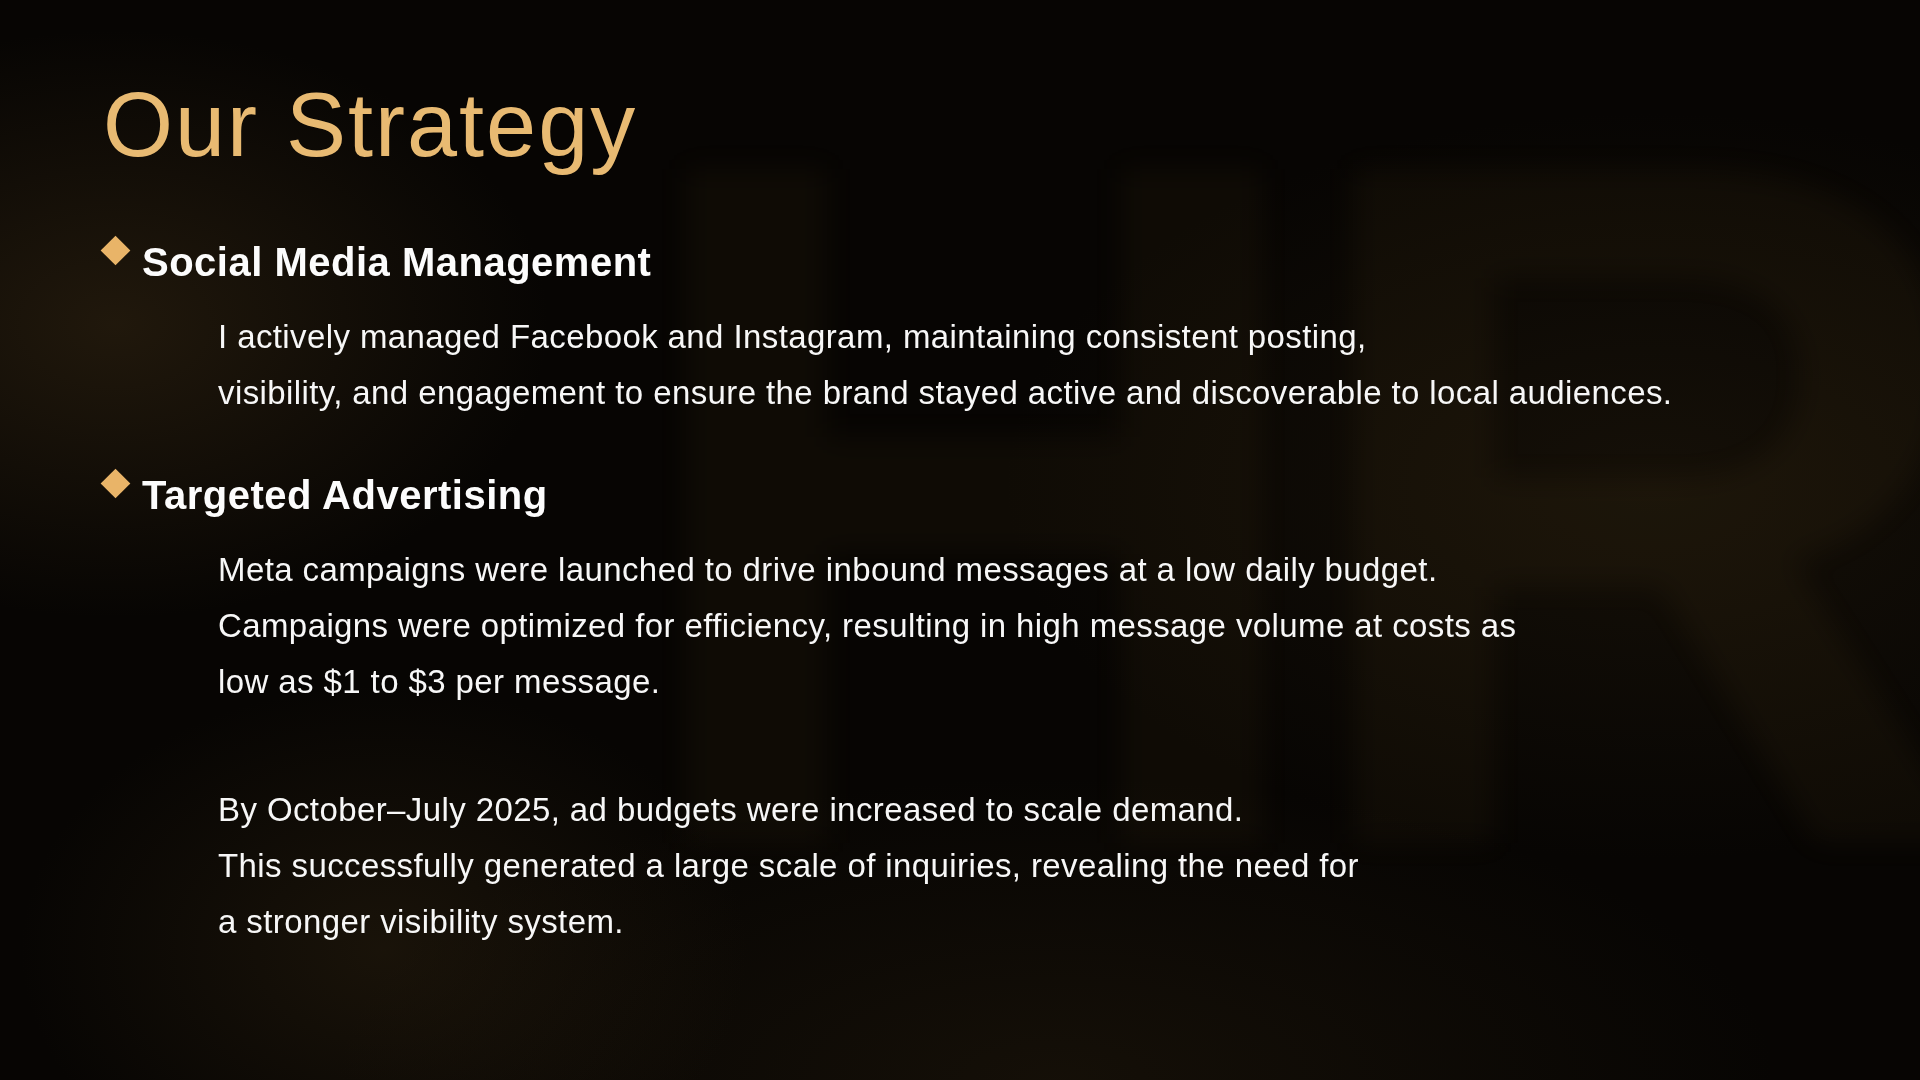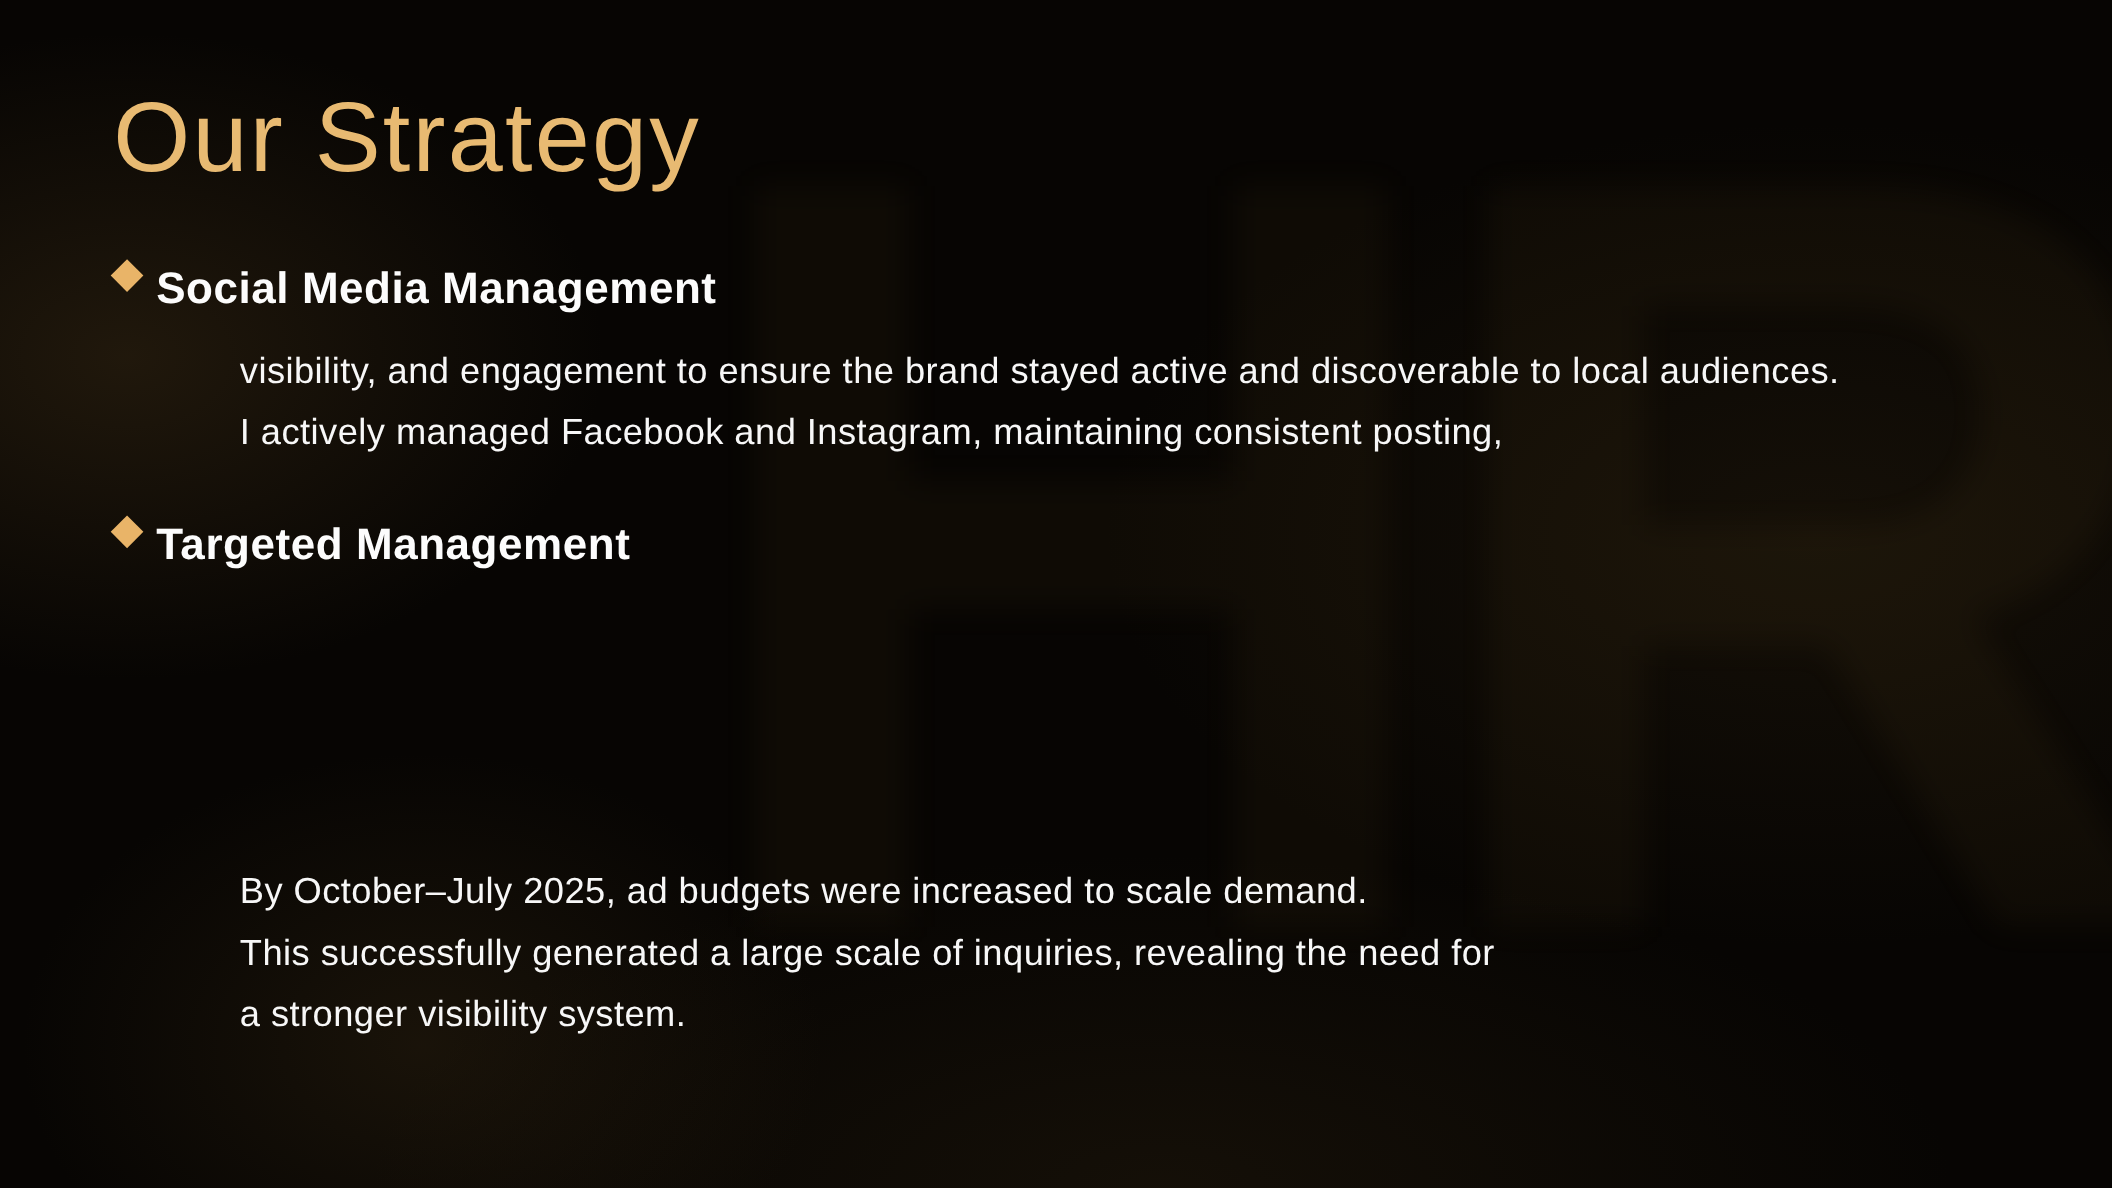--- a/index.html
+++ b/index.html
@@ -84,29 +84,34 @@
 <div class="slide">
 
   <h1 class="slide-title">Our Strategy</h1>
 
   <section class="section section-1">
     <div class="section-heading">
       <span class="diamond"></span>
       <span class="heading-text">Social Media Management</span>
     </div>
     <div class="section-body">
+      <div>I actively managed Facebook and Instagram, maintaining consistent posting,</div>
       <div>visibility, and engagement to ensure the brand stayed active and discoverable to local audiences.</div>
-      <div>I actively managed Facebook and Instagram, maintaining consistent posting,</div>
     </div>
   </section>
 
   <section class="section section-2">
     <div class="section-heading">
       <span class="diamond"></span>
-      <span class="heading-text">Targeted Management</span>
+      <span class="heading-text">Targeted Advertising</span>
+    </div>
+    <div class="section-body">
+      <div>Meta campaigns were launched to drive inbound messages at a low daily budget.</div>
+      <div>Campaigns were optimized for efficiency, resulting in high message volume at costs as</div>
+      <div>low as $1 to $3 per message.</div>
     </div>
   </section>
 
   <section class="section section-3">
     <div class="section-body">
       <div>By October–July 2025, ad budgets were increased to scale demand.</div>
       <div>This successfully generated a large scale of inquiries, revealing the need for</div>
       <div>a stronger visibility system.</div>
     </div>
   </section>

